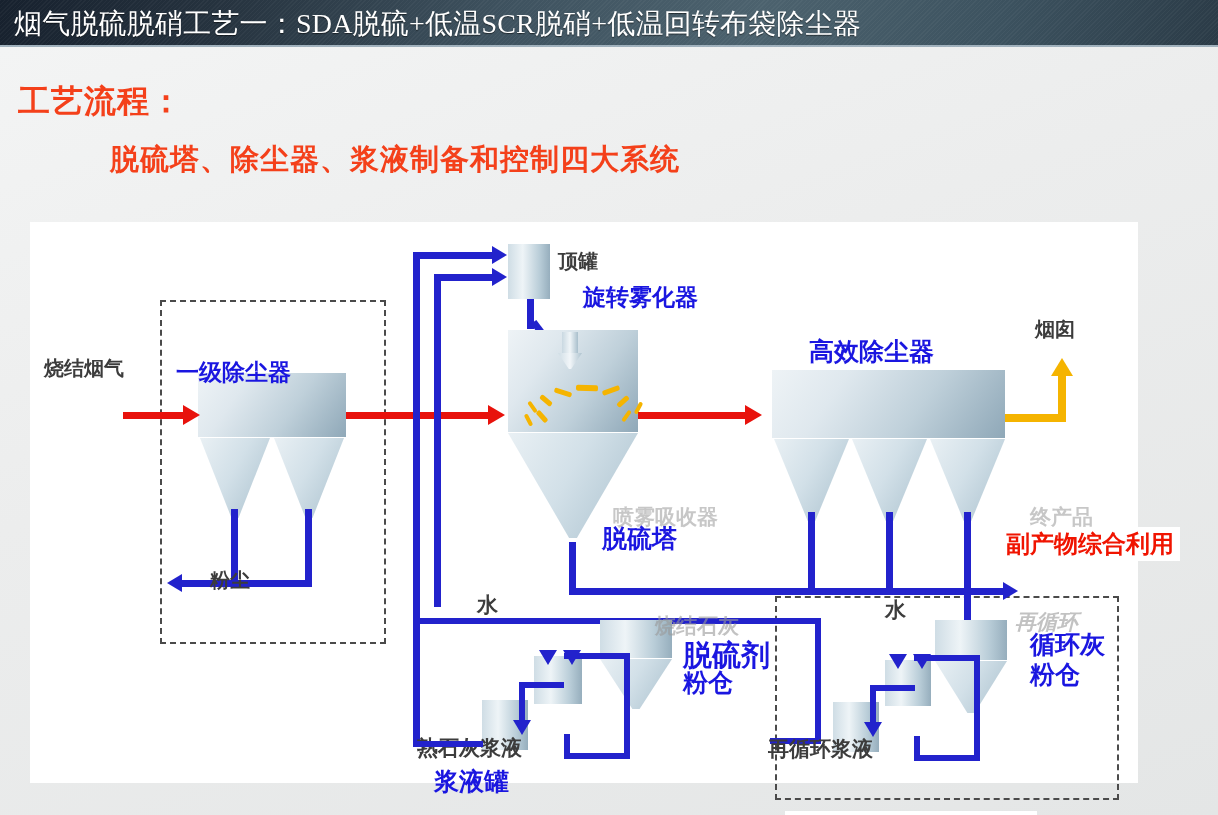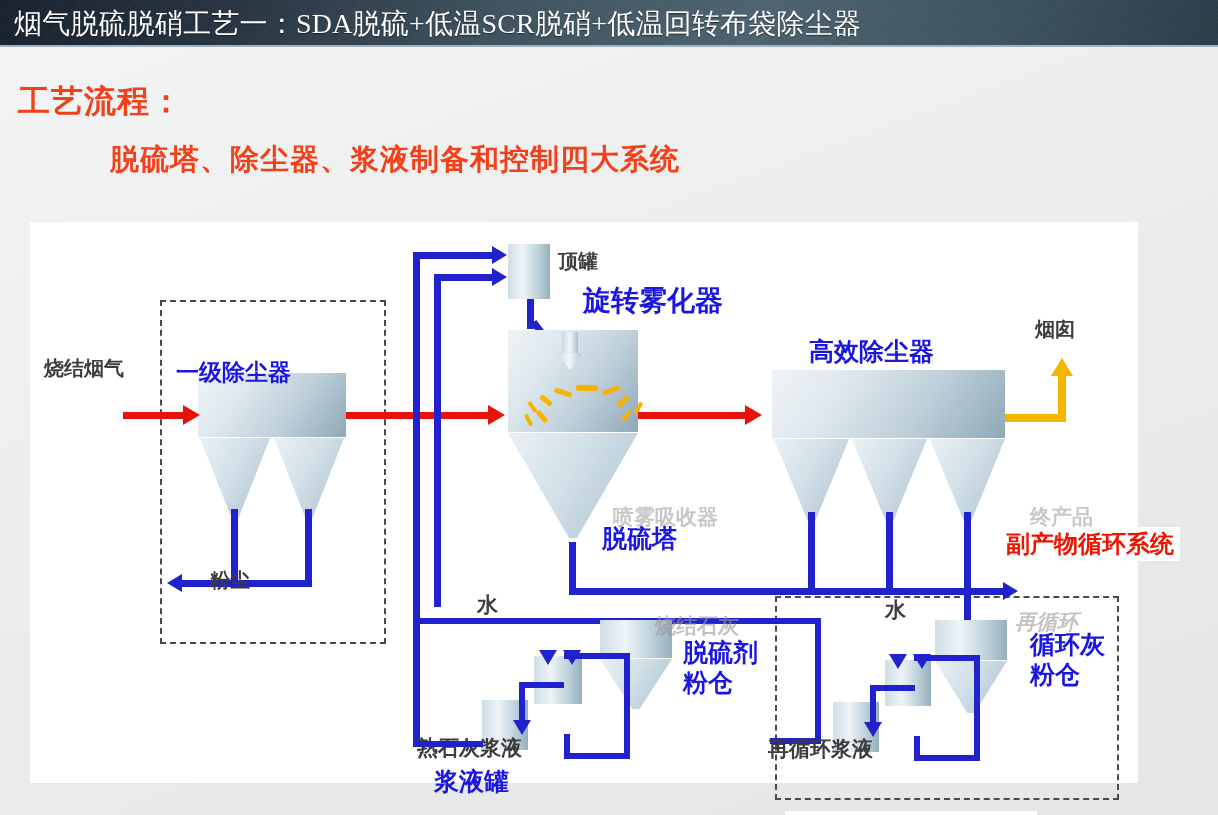--- a/index.html
+++ b/index.html
@@ -132,21 +132,21 @@
     <div class="ar ar-r-blue" style="left:462px;top:24px;"></div>
     <div class="pipe" style="left:404px;top:52px;width:61px;height:7px;"></div>
     <div class="ar ar-r-blue" style="left:462px;top:46px;"></div>
 
     <div class="pipe" style="left:383px;top:30px;width:7px;height:495px;"></div>
     <div class="pipe" style="left:404px;top:52px;width:7px;height:333px;"></div>
 
     <div class="pipe" style="left:497px;top:77px;width:7px;height:30px;"></div>
     <div class="pipe" style="left:500px;top:100px;width:7px;height:56px;transform-origin:top center;transform:rotate(-37deg);"></div>
     <div class="ar ar-d-blue" style="left:532px;top:131px;transform:rotate(35deg);"></div>
-    <div class="lbl lbl-blue" style="left:553px;top:60px;font-size:28px;">旋转雾化器</div>
+    <div class="lbl lbl-blue" style="left:553px;top:60px;font-size:23px;">旋转雾化器</div>
 
     <div class="body-box" style="left:478px;top:108px;width:130px;height:102px;"></div>
     <div class="hopper" style="left:478px;top:211px;width:130px;height:105px;clip-path:polygon(0 0,100% 0,53% 100%,47% 100%);"></div>
 
     <div class="atomizer" style="left:532px;top:110px;width:16px;height:22px;background:linear-gradient(90deg,#c9d8e1,#f0f5f8,#a9bfcc);"></div>
     <div class="atomizer" style="left:528px;top:131px;width:24px;height:16px;background:linear-gradient(90deg,#cfdde5,#f2f6f9,#aec3cf);clip-path:polygon(0 0,100% 0,55% 100%,45% 100%);"></div>
 
     <div class="spray" style="left:496px;top:183px;width:13px;height:4px;transform:rotate(55deg);"></div>
     <div class="spray" style="left:492px;top:196px;width:13px;height:4px;transform:rotate(62deg);"></div>
     <div class="spray" style="left:509px;top:176px;width:14px;height:5px;transform:rotate(40deg);"></div>
@@ -170,39 +170,39 @@
     <div class="hopper" style="left:900px;top:217px;width:75px;height:82px;clip-path:polygon(0 0,100% 0,55% 100%,45% 100%);"></div>
 
     <div class="lbl lbl-blue" style="left:779px;top:113px;font-size:25px;">高效除尘器</div>
 
     <div class="pipe-y" style="left:975px;top:192px;width:60px;height:8px;"></div>
     <div class="pipe-y" style="left:1028px;top:153px;width:8px;height:47px;"></div>
     <div class="ar ar-u-yel" style="left:1021px;top:136px;"></div>
     <div class="lbl lbl-dark" style="left:1005px;top:94px;font-size:20px;">烟囱</div>
 
     <div class="lbl lbl-faint" style="left:1000px;top:281px;font-size:21px;opacity:.55;">终产品</div>
-    <div class="lbl lbl-red redbox" style="left:970px;top:305px;font-size:24px;">副产物循环系统</div>
+    <div class="lbl lbl-red redbox" style="left:970px;top:305px;font-size:24px;">副产物综合利用</div>
 
     <div class="pipe" style="left:778px;top:290px;width:7px;height:83px;"></div>
     <div class="pipe" style="left:856px;top:290px;width:7px;height:83px;"></div>
     <div class="pipe" style="left:934px;top:290px;width:7px;height:83px;"></div>
 
     <div class="pipe" style="left:539px;top:366px;width:437px;height:7px;"></div>
     <div class="pipe" style="left:539px;top:320px;width:7px;height:50px;"></div>
     <div class="ar ar-r-blue" style="left:973px;top:360px;"></div>
     <div class="pipe" style="left:934px;top:366px;width:7px;height:55px;"></div>
     <div class="ar ar-d-blue" style="left:928px;top:418px;"></div>
 
     <div class="pipe" style="left:383px;top:396px;width:330px;height:6px;"></div>
     <div class="lbl lbl-dark" style="left:447px;top:369px;font-size:21px;">水</div>
 
     <div class="cyl" style="left:570px;top:398px;width:72px;height:38px;"></div>
     <div class="hopper" style="left:570px;top:437px;width:72px;height:50px;clip-path:polygon(0 0,100% 0,55% 100%,45% 100%);"></div>
     <div class="lbl lbl-faint" style="left:625px;top:390px;font-size:21px;opacity:.6;">烧结石灰</div>
-    <div class="lbl lbl-blue" style="left:653px;top:414px;font-size:25px;text-align:center;">脱硫剂</div>
+    <div class="lbl lbl-blue" style="left:653px;top:414px;font-size:29px;text-align:center;">脱硫剂</div>
     <div class="lbl lbl-blue" style="left:653px;top:444px;font-size:25px;">粉仓</div>
 
     <div class="cyl" style="left:504px;top:434px;width:48px;height:48px;"></div>
     <div class="cyl" style="left:452px;top:478px;width:46px;height:50px;"></div>
 
     <div class="ar ar-d-blue" style="left:509px;top:428px;"></div>
     <div class="ar ar-d-blue" style="left:533px;top:428px;"></div>
     <div class="pipe" style="left:489px;top:460px;width:45px;height:6px;"></div>
     <div class="pipe" style="left:489px;top:460px;width:6px;height:42px;"></div>
     <div class="ar ar-d-blue" style="left:483px;top:498px;"></div>

